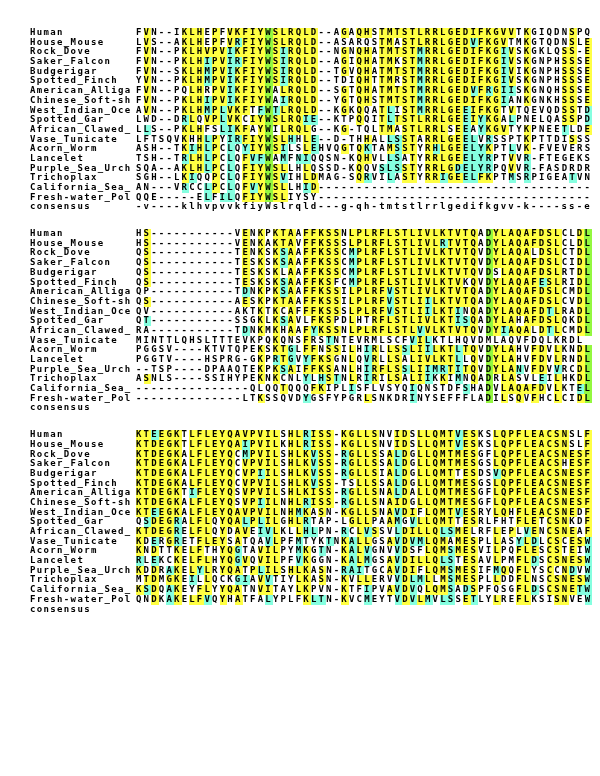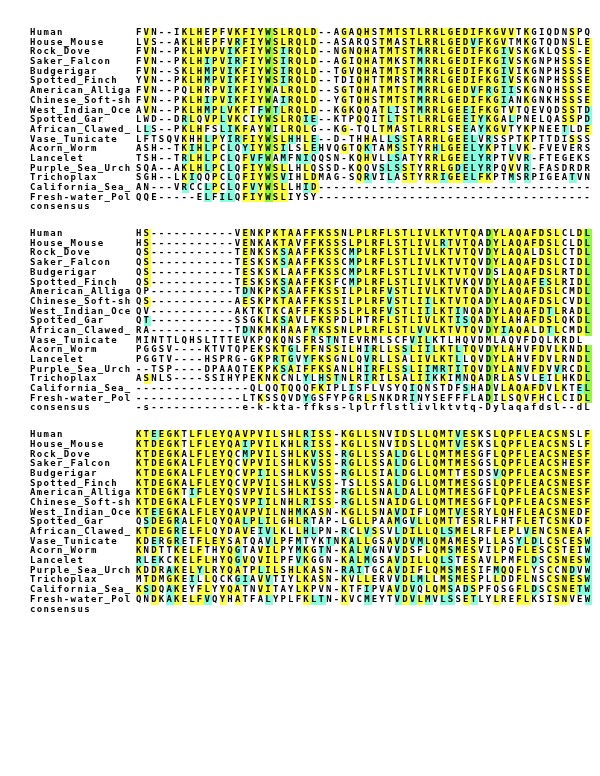--- a/index.html
+++ b/index.html
@@ -27,42 +27,42 @@
       <div class="row"><span class="name">West_Indian_Oce</span><span class="seq"><span>A</span><span style="background-color: rgb(255, 255, 66);">V</span><span>N--P</span><span style="background-color: rgb(255, 255, 66);">KLH</span><span style="background-color: rgb(133, 255, 224);">M</span><span style="background-color: rgb(255, 255, 66);">P</span><span style="background-color: rgb(133, 255, 224);">L</span><span style="background-color: rgb(255, 255, 66);">VKF</span><span>T</span><span style="background-color: rgb(133, 255, 224);">F</span><span style="background-color: rgb(147, 248, 63);">W</span><span style="background-color: rgb(133, 255, 224);">T</span><span style="background-color: rgb(255, 255, 66);">LRQLD</span><span>--K</span><span style="background-color: rgb(255, 255, 66);">G</span><span>K</span><span style="background-color: rgb(255, 255, 66);">Q</span><span>QA</span><span style="background-color: rgb(255, 255, 66);">T</span><span style="background-color: rgb(133, 255, 224);">L</span><span>I</span><span style="background-color: rgb(255, 255, 66);">ST</span><span style="background-color: rgb(133, 255, 224);">M</span><span style="background-color: rgb(255, 255, 66);">RRLGE</span><span style="background-color: rgb(133, 255, 224);">E</span><span style="background-color: rgb(255, 255, 66);">IFKG</span><span>T</span><span style="background-color: rgb(255, 255, 66);">V</span><span>TQEVQD</span><span style="background-color: rgb(255, 255, 66);">SS</span><span>T</span><span style="background-color: rgb(133, 255, 224);">D</span></span></div>
       <div class="row"><span class="name">Spotted_Gar</span><span class="seq"><span>LWD--D</span><span style="background-color: rgb(133, 255, 224);">R</span><span style="background-color: rgb(255, 255, 66);">L</span><span>Q</span><span style="background-color: rgb(255, 255, 66);">VP</span><span style="background-color: rgb(133, 255, 224);">L</span><span style="background-color: rgb(255, 255, 66);">VK</span><span>C</span><span style="background-color: rgb(255, 255, 66);">IY</span><span style="background-color: rgb(147, 248, 63);">W</span><span style="background-color: rgb(255, 255, 66);">SLRQ</span><span style="background-color: rgb(133, 255, 224);">IE</span><span>--KTP</span><span style="background-color: rgb(255, 255, 66);">Q</span><span>QI</span><span style="background-color: rgb(255, 255, 66);">T</span><span style="background-color: rgb(133, 255, 224);">L</span><span style="background-color: rgb(255, 255, 66);">TSTLRRLGE</span><span style="background-color: rgb(133, 255, 224);">E</span><span style="background-color: rgb(255, 255, 66);">I</span><span style="background-color: rgb(133, 255, 224);">Y</span><span style="background-color: rgb(255, 255, 66);">KG</span><span>A</span><span style="background-color: rgb(133, 255, 224);">L</span><span>PNELQA</span><span style="background-color: rgb(255, 255, 66);">SS</span><span>P</span><span style="background-color: rgb(133, 255, 224);">D</span></span></div>
       <div class="row"><span class="name">African_Clawed_</span><span class="seq"><span>L</span><span style="background-color: rgb(133, 255, 224);">L</span><span>S--P</span><span style="background-color: rgb(255, 255, 66);">KLH</span><span>FS</span><span style="background-color: rgb(133, 255, 224);">LI</span><span style="background-color: rgb(255, 255, 66);">KF</span><span>A</span><span style="background-color: rgb(255, 255, 66);">Y</span><span style="background-color: rgb(147, 248, 63);">W</span><span>I</span><span style="background-color: rgb(255, 255, 66);">LRQL</span><span>G--K</span><span style="background-color: rgb(255, 255, 66);">G</span><span>-TQL</span><span style="background-color: rgb(255, 255, 66);">TM</span><span>A</span><span style="background-color: rgb(255, 255, 66);">STLRRL</span><span>S</span><span style="background-color: rgb(255, 255, 66);">E</span><span style="background-color: rgb(133, 255, 224);">E</span><span>A</span><span style="background-color: rgb(133, 255, 224);">Y</span><span style="background-color: rgb(255, 255, 66);">KGV</span><span>TY</span><span style="background-color: rgb(255, 255, 66);">K</span><span>PNEE</span><span style="background-color: rgb(133, 255, 224);">T</span><span>LD</span><span style="background-color: rgb(255, 255, 66);">E</span></span></div>
       <div class="row"><span class="name">Vase_Tunicate</span><span class="seq"><span>LFTSQV</span><span style="background-color: rgb(255, 255, 66);">K</span><span>H</span><span style="background-color: rgb(255, 255, 66);">H</span><span style="background-color: rgb(133, 255, 224);">L</span><span style="background-color: rgb(255, 255, 66);">P</span><span>Y</span><span style="background-color: rgb(133, 255, 224);">IR</span><span style="background-color: rgb(255, 255, 66);">FIY</span><span style="background-color: rgb(147, 248, 63);">W</span><span style="background-color: rgb(255, 255, 66);">SL</span><span style="background-color: rgb(133, 255, 224);">H</span><span>H</span><span style="background-color: rgb(255, 255, 66);">L</span><span style="background-color: rgb(133, 255, 224);">E</span><span>--D-TH</span><span style="background-color: rgb(255, 255, 66);">H</span><span>AL</span><span style="background-color: rgb(133, 255, 224);">LS</span><span style="background-color: rgb(255, 255, 66);">ST</span><span>A</span><span style="background-color: rgb(255, 255, 66);">RRLGE</span><span style="background-color: rgb(133, 255, 224);">EL</span><span>V</span><span style="background-color: rgb(133, 255, 224);">R</span><span>SSPT</span><span style="background-color: rgb(255, 255, 66);">K</span><span>PTTDI</span><span style="background-color: rgb(255, 255, 66);">S</span><span>SS</span></span></div>
       <div class="row"><span class="name">Acorn_Worm</span><span class="seq"><span>ASH--T</span><span style="background-color: rgb(255, 255, 66);">K</span><span style="background-color: rgb(133, 255, 224);">I</span><span style="background-color: rgb(255, 255, 66);">H</span><span style="background-color: rgb(133, 255, 224);">L</span><span style="background-color: rgb(255, 255, 66);">P</span><span>C</span><span style="background-color: rgb(133, 255, 224);">L</span><span>Q</span><span style="background-color: rgb(133, 255, 224);">Y</span><span style="background-color: rgb(255, 255, 66);">IY</span><span style="background-color: rgb(147, 248, 63);">W</span><span style="background-color: rgb(255, 255, 66);">S</span><span style="background-color: rgb(133, 255, 224);">I</span><span>LS</span><span style="background-color: rgb(255, 255, 66);">L</span><span style="background-color: rgb(133, 255, 224);">E</span><span>HVQ</span><span style="background-color: rgb(255, 255, 66);">G</span><span>T</span><span style="background-color: rgb(255, 255, 66);">Q</span><span style="background-color: rgb(133, 255, 224);">K</span><span>TA</span><span style="background-color: rgb(255, 255, 66);">M</span><span style="background-color: rgb(133, 255, 224);">S</span><span style="background-color: rgb(255, 255, 66);">ST</span><span>Y</span><span style="background-color: rgb(255, 255, 66);">R</span><span style="background-color: rgb(133, 255, 224);">H</span><span style="background-color: rgb(255, 255, 66);">LGE</span><span style="background-color: rgb(133, 255, 224);">ELY</span><span style="background-color: rgb(255, 255, 66);">K</span><span>PT</span><span style="background-color: rgb(133, 255, 224);">L</span><span>V</span><span style="background-color: rgb(255, 255, 66);">K</span><span>-FVEVERS</span></span></div>
       <div class="row"><span class="name">Lancelet</span><span class="seq"><span>TSH--T</span><span style="background-color: rgb(133, 255, 224);">R</span><span style="background-color: rgb(255, 255, 66);">LH</span><span style="background-color: rgb(133, 255, 224);">L</span><span style="background-color: rgb(255, 255, 66);">P</span><span>C</span><span style="background-color: rgb(133, 255, 224);">L</span><span>Q</span><span style="background-color: rgb(255, 255, 66);">F</span><span style="background-color: rgb(133, 255, 224);">VF</span><span style="background-color: rgb(147, 248, 63);">W</span><span>A</span><span style="background-color: rgb(133, 255, 224);">M</span><span>F</span><span style="background-color: rgb(133, 255, 224);">NI</span><span>QQSN-K</span><span style="background-color: rgb(255, 255, 66);">QH</span><span>VL</span><span style="background-color: rgb(133, 255, 224);">LS</span><span>A</span><span style="background-color: rgb(255, 255, 66);">T</span><span>Y</span><span style="background-color: rgb(255, 255, 66);">RRLGE</span><span style="background-color: rgb(133, 255, 224);">ELYR</span><span>PT</span><span style="background-color: rgb(255, 255, 66);">V</span><span>V</span><span style="background-color: rgb(133, 255, 224);">R</span><span>-FTEGEKS</span></span></div>
       <div class="row"><span class="name">Purple_Sea_Urch</span><span class="seq"><span>SQA--A</span><span style="background-color: rgb(255, 255, 66);">KLH</span><span style="background-color: rgb(133, 255, 224);">L</span><span style="background-color: rgb(255, 255, 66);">P</span><span>C</span><span style="background-color: rgb(133, 255, 224);">L</span><span>Q</span><span style="background-color: rgb(255, 255, 66);">FIY</span><span style="background-color: rgb(147, 248, 63);">W</span><span style="background-color: rgb(255, 255, 66);">SL</span><span>LH</span><span style="background-color: rgb(255, 255, 66);">L</span><span>QSSD-K</span><span style="background-color: rgb(255, 255, 66);">Q</span><span>QV</span><span style="background-color: rgb(133, 255, 224);">SLS</span><span style="background-color: rgb(255, 255, 66);">ST</span><span>Y</span><span style="background-color: rgb(255, 255, 66);">RRLG</span><span style="background-color: rgb(133, 255, 224);">DELYR</span><span>PQ</span><span style="background-color: rgb(255, 255, 66);">V</span><span>V</span><span style="background-color: rgb(133, 255, 224);">R</span><span>-FASDRDR</span></span></div>
       <div class="row"><span class="name">Trichoplax</span><span class="seq"><span>SGH--L</span><span style="background-color: rgb(255, 255, 66);">K</span><span style="background-color: rgb(133, 255, 224);">I</span><span>QQ</span><span style="background-color: rgb(255, 255, 66);">P</span><span>C</span><span style="background-color: rgb(133, 255, 224);">L</span><span>Q</span><span style="background-color: rgb(255, 255, 66);">FIY</span><span style="background-color: rgb(147, 248, 63);">W</span><span style="background-color: rgb(255, 255, 66);">S</span><span style="background-color: rgb(133, 255, 224);">V</span><span>IH</span><span style="background-color: rgb(255, 255, 66);">LD</span><span>MAG-S</span><span style="background-color: rgb(255, 255, 66);">Q</span><span style="background-color: rgb(133, 255, 224);">R</span><span>VI</span><span style="background-color: rgb(133, 255, 224);">L</span><span>A</span><span style="background-color: rgb(255, 255, 66);">ST</span><span>Y</span><span style="background-color: rgb(255, 255, 66);">RR</span><span style="background-color: rgb(133, 255, 224);">I</span><span style="background-color: rgb(255, 255, 66);">GE</span><span style="background-color: rgb(133, 255, 224);">EL</span><span style="background-color: rgb(255, 255, 66);">FK</span><span>PT</span><span style="background-color: rgb(133, 255, 224);">M</span><span>S</span><span style="background-color: rgb(133, 255, 224);">R</span><span>PIGEA</span><span style="background-color: rgb(133, 255, 224);">T</span><span>VN</span></span></div>
       <div class="row"><span class="name">California_Sea_</span><span class="seq"><span>AN---V</span><span style="background-color: rgb(133, 255, 224);">R</span><span>CC</span><span style="background-color: rgb(133, 255, 224);">L</span><span style="background-color: rgb(255, 255, 66);">P</span><span>C</span><span style="background-color: rgb(133, 255, 224);">L</span><span>Q</span><span style="background-color: rgb(255, 255, 66);">F</span><span style="background-color: rgb(133, 255, 224);">V</span><span style="background-color: rgb(255, 255, 66);">Y</span><span style="background-color: rgb(147, 248, 63);">W</span><span style="background-color: rgb(255, 255, 66);">SL</span><span>LH</span><span style="background-color: rgb(133, 255, 224);">I</span><span style="background-color: rgb(255, 255, 66);">D</span><span>------------------------------------</span></span></div>
       <div class="row"><span class="name">Fresh-water_Pol</span><span class="seq"><span>QQE-----E</span><span style="background-color: rgb(133, 255, 224);">L</span><span>F</span><span style="background-color: rgb(133, 255, 224);">IL</span><span>Q</span><span style="background-color: rgb(255, 255, 66);">FIY</span><span style="background-color: rgb(147, 248, 63);">W</span><span style="background-color: rgb(255, 255, 66);">SL</span><span>IYSY------------------------------------</span></span></div>
-      <div class="row"><span class="name">consensus</span></div>
+      <div class="row"><span class="name">consensus</span><span class="seq">-v----klhvpvvkfiyWslrqld---g-qh-tmtstlrrlgedifkgvv-k----ss-e</span></div>
     </div>
     <div class="block">
       <div class="row"><span class="name">Human</span><span class="seq"><span>H</span><span style="background-color: rgb(255, 255, 66);">S</span><span>-----------V</span><span style="background-color: rgb(255, 255, 66);">E</span><span>N</span><span style="background-color: rgb(255, 255, 66);">K</span><span>P</span><span style="background-color: rgb(255, 255, 66);">KTA</span><span>A</span><span style="background-color: rgb(255, 255, 66);">FFKSS</span><span>N</span><span style="background-color: rgb(255, 255, 66);">LPLRFLSTLIVLKTVTQ</span><span>A</span><span style="background-color: rgb(147, 248, 63);">D</span><span style="background-color: rgb(255, 255, 66);">YLAQAFDSL</span><span>CL</span><span style="background-color: rgb(255, 255, 66);">D</span><span style="background-color: rgb(147, 248, 63);">L</span></span></div>
       <div class="row"><span class="name">House_Mouse</span><span class="seq"><span>H</span><span style="background-color: rgb(255, 255, 66);">S</span><span>-----------V</span><span style="background-color: rgb(255, 255, 66);">E</span><span>N</span><span style="background-color: rgb(255, 255, 66);">K</span><span>A</span><span style="background-color: rgb(255, 255, 66);">KTA</span><span>V</span><span style="background-color: rgb(255, 255, 66);">FFKSS</span><span>S</span><span style="background-color: rgb(255, 255, 66);">LPLRFLSTLIVL</span><span style="background-color: rgb(133, 255, 224);">R</span><span style="background-color: rgb(255, 255, 66);">TVTQ</span><span>A</span><span style="background-color: rgb(147, 248, 63);">D</span><span style="background-color: rgb(255, 255, 66);">YLAQAFDSL</span><span>CL</span><span style="background-color: rgb(255, 255, 66);">D</span><span style="background-color: rgb(147, 248, 63);">L</span></span></div>
       <div class="row"><span class="name">Rock_Dove</span><span class="seq"><span>Q</span><span style="background-color: rgb(255, 255, 66);">S</span><span>-----------T</span><span style="background-color: rgb(255, 255, 66);">E</span><span>N</span><span style="background-color: rgb(255, 255, 66);">K</span><span>S</span><span style="background-color: rgb(255, 255, 66);">K</span><span style="background-color: rgb(133, 255, 224);">S</span><span style="background-color: rgb(255, 255, 66);">A</span><span>A</span><span style="background-color: rgb(255, 255, 66);">FFKSS</span><span>C</span><span style="background-color: rgb(133, 255, 224);">M</span><span style="background-color: rgb(255, 255, 66);">PLRFLSTLIVLKTVTQ</span><span>V</span><span style="background-color: rgb(147, 248, 63);">D</span><span style="background-color: rgb(255, 255, 66);">YLAQA</span><span>L</span><span style="background-color: rgb(255, 255, 66);">DSL</span><span>CT</span><span style="background-color: rgb(255, 255, 66);">D</span><span style="background-color: rgb(147, 248, 63);">L</span></span></div>
       <div class="row"><span class="name">Saker_Falcon</span><span class="seq"><span>Q</span><span style="background-color: rgb(255, 255, 66);">S</span><span>-----------T</span><span style="background-color: rgb(255, 255, 66);">E</span><span>S</span><span style="background-color: rgb(255, 255, 66);">K</span><span>S</span><span style="background-color: rgb(255, 255, 66);">K</span><span style="background-color: rgb(133, 255, 224);">S</span><span style="background-color: rgb(255, 255, 66);">A</span><span>A</span><span style="background-color: rgb(255, 255, 66);">FFKSS</span><span>C</span><span style="background-color: rgb(133, 255, 224);">M</span><span style="background-color: rgb(255, 255, 66);">PLRFLSTLIVLKTVTQ</span><span>V</span><span style="background-color: rgb(147, 248, 63);">D</span><span style="background-color: rgb(255, 255, 66);">YLAQAFDSL</span><span>CI</span><span style="background-color: rgb(255, 255, 66);">D</span><span style="background-color: rgb(147, 248, 63);">L</span></span></div>
       <div class="row"><span class="name">Budgerigar</span><span class="seq"><span>Q</span><span style="background-color: rgb(255, 255, 66);">S</span><span>-----------T</span><span style="background-color: rgb(255, 255, 66);">E</span><span>S</span><span style="background-color: rgb(255, 255, 66);">K</span><span>S</span><span style="background-color: rgb(255, 255, 66);">K</span><span>L</span><span style="background-color: rgb(255, 255, 66);">A</span><span>A</span><span style="background-color: rgb(255, 255, 66);">FFKSS</span><span>C</span><span style="background-color: rgb(133, 255, 224);">M</span><span style="background-color: rgb(255, 255, 66);">PLRFLSTLIVLKTVTQ</span><span>V</span><span style="background-color: rgb(147, 248, 63);">D</span><span>S</span><span style="background-color: rgb(255, 255, 66);">LAQAFDSL</span><span>RT</span><span style="background-color: rgb(255, 255, 66);">D</span><span style="background-color: rgb(147, 248, 63);">L</span></span></div>
       <div class="row"><span class="name">Spotted_Finch</span><span class="seq"><span>Q</span><span style="background-color: rgb(255, 255, 66);">S</span><span>-----------T</span><span style="background-color: rgb(255, 255, 66);">E</span><span>S</span><span style="background-color: rgb(255, 255, 66);">K</span><span>S</span><span style="background-color: rgb(255, 255, 66);">K</span><span style="background-color: rgb(133, 255, 224);">S</span><span style="background-color: rgb(255, 255, 66);">A</span><span>A</span><span style="background-color: rgb(255, 255, 66);">FFKS</span><span>FC</span><span style="background-color: rgb(133, 255, 224);">M</span><span style="background-color: rgb(255, 255, 66);">PLRFLSTLIVLKTV</span><span>K</span><span style="background-color: rgb(255, 255, 66);">Q</span><span>V</span><span style="background-color: rgb(147, 248, 63);">D</span><span style="background-color: rgb(255, 255, 66);">YLAQAF</span><span style="background-color: rgb(133, 255, 224);">E</span><span style="background-color: rgb(255, 255, 66);">SL</span><span>RI</span><span style="background-color: rgb(255, 255, 66);">D</span><span style="background-color: rgb(147, 248, 63);">L</span></span></div>
       <div class="row"><span class="name">American_Alliga</span><span class="seq"><span>QP-----------T</span><span style="background-color: rgb(133, 255, 224);">D</span><span>N</span><span style="background-color: rgb(255, 255, 66);">K</span><span>P</span><span style="background-color: rgb(255, 255, 66);">K</span><span style="background-color: rgb(133, 255, 224);">S</span><span style="background-color: rgb(255, 255, 66);">A</span><span>A</span><span style="background-color: rgb(255, 255, 66);">FFKSS</span><span>I</span><span style="background-color: rgb(255, 255, 66);">LPLRF</span><span style="background-color: rgb(133, 255, 224);">V</span><span style="background-color: rgb(255, 255, 66);">STLIVLKTVTQ</span><span>A</span><span style="background-color: rgb(147, 248, 63);">D</span><span style="background-color: rgb(255, 255, 66);">YLAQAFDSL</span><span>CM</span><span style="background-color: rgb(255, 255, 66);">D</span><span style="background-color: rgb(147, 248, 63);">L</span></span></div>
       <div class="row"><span class="name">Chinese_Soft-sh</span><span class="seq"><span>Q</span><span style="background-color: rgb(255, 255, 66);">S</span><span>-----------A</span><span style="background-color: rgb(255, 255, 66);">E</span><span>S</span><span style="background-color: rgb(255, 255, 66);">K</span><span>P</span><span style="background-color: rgb(255, 255, 66);">KTA</span><span>A</span><span style="background-color: rgb(255, 255, 66);">FFKSS</span><span>I</span><span style="background-color: rgb(255, 255, 66);">LPLRF</span><span style="background-color: rgb(133, 255, 224);">V</span><span style="background-color: rgb(255, 255, 66);">STLI</span><span style="background-color: rgb(133, 255, 224);">I</span><span style="background-color: rgb(255, 255, 66);">LKTVTQ</span><span>A</span><span style="background-color: rgb(147, 248, 63);">D</span><span style="background-color: rgb(255, 255, 66);">YLAQAFDSL</span><span>CV</span><span style="background-color: rgb(255, 255, 66);">D</span><span style="background-color: rgb(147, 248, 63);">L</span></span></div>
       <div class="row"><span class="name">West_Indian_Oce</span><span class="seq"><span>QV-----------AKT</span><span style="background-color: rgb(255, 255, 66);">K</span><span>T</span><span style="background-color: rgb(255, 255, 66);">K</span><span>C</span><span style="background-color: rgb(255, 255, 66);">A</span><span>F</span><span style="background-color: rgb(255, 255, 66);">FFKSS</span><span>S</span><span style="background-color: rgb(255, 255, 66);">LPLRF</span><span style="background-color: rgb(133, 255, 224);">V</span><span style="background-color: rgb(255, 255, 66);">STLI</span><span style="background-color: rgb(133, 255, 224);">I</span><span style="background-color: rgb(255, 255, 66);">LKT</span><span style="background-color: rgb(133, 255, 224);">I</span><span>N</span><span style="background-color: rgb(255, 255, 66);">Q</span><span>A</span><span style="background-color: rgb(147, 248, 63);">D</span><span style="background-color: rgb(255, 255, 66);">YLAQAFD</span><span style="background-color: rgb(133, 255, 224);">T</span><span style="background-color: rgb(255, 255, 66);">L</span><span>RA</span><span style="background-color: rgb(255, 255, 66);">D</span><span style="background-color: rgb(147, 248, 63);">L</span></span></div>
       <div class="row"><span class="name">Spotted_Gar</span><span class="seq"><span>Q</span><span style="background-color: rgb(133, 255, 224);">T</span><span>-----------SSG</span><span style="background-color: rgb(255, 255, 66);">K</span><span>L</span><span style="background-color: rgb(255, 255, 66);">K</span><span style="background-color: rgb(133, 255, 224);">S</span><span style="background-color: rgb(255, 255, 66);">A</span><span>VL</span><span style="background-color: rgb(255, 255, 66);">FKS</span><span>PD</span><span style="background-color: rgb(255, 255, 66);">L</span><span>HT</span><span style="background-color: rgb(255, 255, 66);">RFLSTLIVLKT</span><span style="background-color: rgb(133, 255, 224);">IS</span><span style="background-color: rgb(255, 255, 66);">Q</span><span>A</span><span style="background-color: rgb(147, 248, 63);">D</span><span style="background-color: rgb(255, 255, 66);">YLA</span><span>H</span><span style="background-color: rgb(255, 255, 66);">AFDSL</span><span>QK</span><span style="background-color: rgb(255, 255, 66);">D</span><span style="background-color: rgb(147, 248, 63);">L</span></span></div>
       <div class="row"><span class="name">African_Clawed_</span><span class="seq"><span>RA-----------T</span><span style="background-color: rgb(133, 255, 224);">D</span><span>N</span><span style="background-color: rgb(255, 255, 66);">K</span><span>M</span><span style="background-color: rgb(255, 255, 66);">K</span><span>H</span><span style="background-color: rgb(255, 255, 66);">A</span><span>A</span><span style="background-color: rgb(255, 255, 66);">F</span><span style="background-color: rgb(133, 255, 224);">Y</span><span style="background-color: rgb(255, 255, 66);">KSS</span><span>N</span><span style="background-color: rgb(255, 255, 66);">LPLRFLSTL</span><span style="background-color: rgb(133, 255, 224);">V</span><span style="background-color: rgb(255, 255, 66);">VLKTVTQ</span><span>V</span><span style="background-color: rgb(147, 248, 63);">D</span><span style="background-color: rgb(255, 255, 66);">Y</span><span style="background-color: rgb(133, 255, 224);">I</span><span style="background-color: rgb(255, 255, 66);">AQA</span><span>L</span><span style="background-color: rgb(255, 255, 66);">D</span><span style="background-color: rgb(133, 255, 224);">T</span><span style="background-color: rgb(255, 255, 66);">L</span><span>CM</span><span style="background-color: rgb(255, 255, 66);">D</span><span style="background-color: rgb(147, 248, 63);">L</span></span></div>
       <div class="row"><span class="name">Vase_Tunicate</span><span class="seq"><span>MINTTLQHSLTTTEVKPQ</span><span style="background-color: rgb(255, 255, 66);">K</span><span>QNS</span><span style="background-color: rgb(255, 255, 66);">F</span><span>RS</span><span style="background-color: rgb(133, 255, 224);">T</span><span>NTEVRMLSCF</span><span style="background-color: rgb(133, 255, 224);">V</span><span style="background-color: rgb(255, 255, 66);">I</span><span style="background-color: rgb(133, 255, 224);">L</span><span>KTLHQVDMLAQVFDQLKRDL</span></span></div>
       <div class="row"><span class="name">Acorn_Worm</span><span class="seq"><span>PGGSV----KTVTQPE</span><span style="background-color: rgb(255, 255, 66);">K</span><span>S</span><span style="background-color: rgb(255, 255, 66);">KT</span><span style="background-color: rgb(133, 255, 224);">G</span><span>L</span><span style="background-color: rgb(255, 255, 66);">FF</span><span>N</span><span style="background-color: rgb(255, 255, 66);">SS</span><span>I</span><span style="background-color: rgb(255, 255, 66);">L</span><span>H</span><span style="background-color: rgb(133, 255, 224);">I</span><span style="background-color: rgb(255, 255, 66);">R</span><span>L</span><span style="background-color: rgb(255, 255, 66);">LS</span><span style="background-color: rgb(133, 255, 224);">S</span><span style="background-color: rgb(255, 255, 66);">LI</span><span style="background-color: rgb(133, 255, 224);">I</span><span style="background-color: rgb(255, 255, 66);">LKT</span><span style="background-color: rgb(133, 255, 224);">L</span><span style="background-color: rgb(255, 255, 66);">TQ</span><span>V</span><span style="background-color: rgb(147, 248, 63);">D</span><span style="background-color: rgb(255, 255, 66);">YLA</span><span>HV</span><span style="background-color: rgb(255, 255, 66);">FD</span><span>V</span><span style="background-color: rgb(255, 255, 66);">L</span><span>KN</span><span style="background-color: rgb(255, 255, 66);">D</span><span style="background-color: rgb(147, 248, 63);">L</span></span></div>
       <div class="row"><span class="name">Lancelet</span><span class="seq"><span>PGGTV----HSPRG-G</span><span style="background-color: rgb(255, 255, 66);">K</span><span>P</span><span style="background-color: rgb(133, 255, 224);">R</span><span style="background-color: rgb(255, 255, 66);">T</span><span style="background-color: rgb(133, 255, 224);">G</span><span>V</span><span style="background-color: rgb(133, 255, 224);">Y</span><span style="background-color: rgb(255, 255, 66);">FKS</span><span>GN</span><span style="background-color: rgb(255, 255, 66);">L</span><span>Q</span><span style="background-color: rgb(133, 255, 224);">V</span><span style="background-color: rgb(255, 255, 66);">R</span><span>L</span><span style="background-color: rgb(255, 255, 66);">LS</span><span>A</span><span style="background-color: rgb(255, 255, 66);">LIVLKT</span><span style="background-color: rgb(133, 255, 224);">L</span><span>L</span><span style="background-color: rgb(255, 255, 66);">Q</span><span>V</span><span style="background-color: rgb(147, 248, 63);">D</span><span style="background-color: rgb(255, 255, 66);">YLA</span><span>HV</span><span style="background-color: rgb(255, 255, 66);">FD</span><span>V</span><span style="background-color: rgb(255, 255, 66);">L</span><span>RN</span><span style="background-color: rgb(255, 255, 66);">D</span><span style="background-color: rgb(147, 248, 63);">L</span></span></div>
       <div class="row"><span class="name">Purple_Sea_Urch</span><span class="seq"><span>--TSP----DPAAQTE</span><span style="background-color: rgb(255, 255, 66);">K</span><span>P</span><span style="background-color: rgb(255, 255, 66);">K</span><span style="background-color: rgb(133, 255, 224);">S</span><span style="background-color: rgb(255, 255, 66);">A</span><span>I</span><span style="background-color: rgb(255, 255, 66);">FFKS</span><span>AN</span><span style="background-color: rgb(255, 255, 66);">L</span><span>H</span><span style="background-color: rgb(133, 255, 224);">I</span><span style="background-color: rgb(255, 255, 66);">RFLS</span><span style="background-color: rgb(133, 255, 224);">S</span><span style="background-color: rgb(255, 255, 66);">LI</span><span style="background-color: rgb(133, 255, 224);">IMR</span><span style="background-color: rgb(255, 255, 66);">T</span><span style="background-color: rgb(133, 255, 224);">I</span><span style="background-color: rgb(255, 255, 66);">TQ</span><span>V</span><span style="background-color: rgb(147, 248, 63);">D</span><span style="background-color: rgb(255, 255, 66);">YLA</span><span style="background-color: rgb(133, 255, 224);">N</span><span>V</span><span style="background-color: rgb(255, 255, 66);">FD</span><span>V</span><span style="background-color: rgb(133, 255, 224);">V</span><span>RC</span><span style="background-color: rgb(255, 255, 66);">D</span><span style="background-color: rgb(147, 248, 63);">L</span></span></div>
       <div class="row"><span class="name">Trichoplax</span><span class="seq"><span>A</span><span style="background-color: rgb(255, 255, 66);">S</span><span>NLS----SSIHYPE</span><span style="background-color: rgb(255, 255, 66);">K</span><span>N</span><span style="background-color: rgb(255, 255, 66);">K</span><span>CNL</span><span style="background-color: rgb(133, 255, 224);">Y</span><span>L</span><span style="background-color: rgb(133, 255, 224);">H</span><span style="background-color: rgb(255, 255, 66);">S</span><span style="background-color: rgb(133, 255, 224);">T</span><span>N</span><span style="background-color: rgb(255, 255, 66);">L</span><span>R</span><span style="background-color: rgb(133, 255, 224);">I</span><span style="background-color: rgb(255, 255, 66);">R</span><span>I</span><span style="background-color: rgb(255, 255, 66);">LS</span><span>A</span><span style="background-color: rgb(255, 255, 66);">LI</span><span style="background-color: rgb(133, 255, 224);">I</span><span>K</span><span style="background-color: rgb(255, 255, 66);">K</span><span>I</span><span style="background-color: rgb(133, 255, 224);">M</span><span>N</span><span style="background-color: rgb(255, 255, 66);">Q</span><span>A</span><span style="background-color: rgb(147, 248, 63);">D</span><span>R</span><span style="background-color: rgb(255, 255, 66);">LA</span><span>SVL</span><span style="background-color: rgb(133, 255, 224);">E</span><span>I</span><span style="background-color: rgb(255, 255, 66);">L</span><span>HK</span><span style="background-color: rgb(255, 255, 66);">D</span><span style="background-color: rgb(147, 248, 63);">L</span></span></div>
       <div class="row"><span class="name">California_Sea_</span><span class="seq"><span>---------------QLQQ</span><span style="background-color: rgb(255, 255, 66);">T</span><span>QQQ</span><span style="background-color: rgb(255, 255, 66);">FK</span><span>IPL</span><span style="background-color: rgb(133, 255, 224);">I</span><span>SFLVSYQ</span><span style="background-color: rgb(133, 255, 224);">I</span><span>QNSTDF</span><span style="background-color: rgb(133, 255, 224);">S</span><span>HA</span><span style="background-color: rgb(147, 248, 63);">D</span><span>V</span><span style="background-color: rgb(255, 255, 66);">LAQAFD</span><span>V</span><span style="background-color: rgb(255, 255, 66);">L</span><span>KT</span><span style="background-color: rgb(133, 255, 224);">E</span><span style="background-color: rgb(147, 248, 63);">L</span></span></div>
       <div class="row"><span class="name">Fresh-water_Pol</span><span class="seq"><span>--------------LT</span><span style="background-color: rgb(255, 255, 66);">K</span><span>SSQVD</span><span style="background-color: rgb(133, 255, 224);">Y</span><span>GSFYPGR</span><span style="background-color: rgb(255, 255, 66);">L</span><span>SNKDR</span><span style="background-color: rgb(133, 255, 224);">I</span><span>NYSEFFFLA</span><span style="background-color: rgb(147, 248, 63);">D</span><span>I</span><span style="background-color: rgb(255, 255, 66);">L</span><span>S</span><span style="background-color: rgb(255, 255, 66);">Q</span><span>V</span><span style="background-color: rgb(255, 255, 66);">F</span><span>HC</span><span style="background-color: rgb(255, 255, 66);">L</span><span>CI</span><span style="background-color: rgb(255, 255, 66);">D</span><span style="background-color: rgb(147, 248, 63);">L</span></span></div>
-      <div class="row"><span class="name">consensus</span><span class="seq">-s------------e-k-kta-ffkss-lplrflstlivlktvtq-Dylaqafdsl--dL</span></div>
+      <div class="row"><span class="name">consensus</span></div>
     </div>
     <div class="block">
       <div class="row"><span class="name">Human</span><span class="seq"><span style="background-color: rgb(255, 255, 66);">KT</span><span style="background-color: rgb(133, 255, 224);">E</span><span style="background-color: rgb(255, 255, 66);">EGK</span><span>T</span><span style="background-color: rgb(255, 255, 66);">LFLEYQAVPVIL</span><span>S</span><span style="background-color: rgb(255, 255, 66);">HL</span><span style="background-color: rgb(133, 255, 224);">R</span><span style="background-color: rgb(255, 255, 66);">ISS</span><span>-</span><span style="background-color: rgb(255, 255, 66);">KGLLS</span><span>NV</span><span style="background-color: rgb(255, 255, 66);">ID</span><span>S</span><span style="background-color: rgb(255, 255, 66);">LLQMT</span><span style="background-color: rgb(133, 255, 224);">V</span><span style="background-color: rgb(255, 255, 66);">ES</span><span>KS</span><span style="background-color: rgb(255, 255, 66);">LQPFLEACSN</span><span>SL</span><span style="background-color: rgb(255, 255, 66);">F</span></span></div>
       <div class="row"><span class="name">House_Mouse</span><span class="seq"><span style="background-color: rgb(255, 255, 66);">KTDEGK</span><span>T</span><span style="background-color: rgb(255, 255, 66);">LFLEYQA</span><span style="background-color: rgb(133, 255, 224);">I</span><span style="background-color: rgb(255, 255, 66);">PVIL</span><span>K</span><span style="background-color: rgb(255, 255, 66);">HL</span><span style="background-color: rgb(133, 255, 224);">R</span><span style="background-color: rgb(255, 255, 66);">ISS</span><span>-</span><span style="background-color: rgb(255, 255, 66);">KGLLS</span><span>NV</span><span style="background-color: rgb(255, 255, 66);">ID</span><span>S</span><span style="background-color: rgb(255, 255, 66);">LLQMT</span><span style="background-color: rgb(133, 255, 224);">V</span><span style="background-color: rgb(255, 255, 66);">ES</span><span>KS</span><span style="background-color: rgb(255, 255, 66);">LQPFLEACSN</span><span>SL</span><span style="background-color: rgb(255, 255, 66);">F</span></span></div>
       <div class="row"><span class="name">Rock_Dove</span><span class="seq"><span style="background-color: rgb(255, 255, 66);">KTDEGK</span><span>A</span><span style="background-color: rgb(255, 255, 66);">LFLEYQ</span><span>C</span><span style="background-color: rgb(133, 255, 224);">M</span><span style="background-color: rgb(255, 255, 66);">PVIL</span><span>S</span><span style="background-color: rgb(255, 255, 66);">HLK</span><span style="background-color: rgb(133, 255, 224);">V</span><span style="background-color: rgb(255, 255, 66);">SS</span><span>-</span><span style="background-color: rgb(133, 255, 224);">R</span><span style="background-color: rgb(255, 255, 66);">GLLS</span><span>S</span><span style="background-color: rgb(255, 255, 66);">A</span><span style="background-color: rgb(133, 255, 224);">L</span><span style="background-color: rgb(255, 255, 66);">D</span><span>G</span><span style="background-color: rgb(255, 255, 66);">LLQMTMES</span><span>GF</span><span style="background-color: rgb(255, 255, 66);">LQPFLEACSNESF</span></span></div>
       <div class="row"><span class="name">Saker_Falcon</span><span class="seq"><span style="background-color: rgb(255, 255, 66);">KTDEGK</span><span>A</span><span style="background-color: rgb(255, 255, 66);">LFLEYQ</span><span>C</span><span style="background-color: rgb(255, 255, 66);">VPVIL</span><span>S</span><span style="background-color: rgb(255, 255, 66);">HLK</span><span style="background-color: rgb(133, 255, 224);">V</span><span style="background-color: rgb(255, 255, 66);">SS</span><span>-</span><span style="background-color: rgb(133, 255, 224);">R</span><span style="background-color: rgb(255, 255, 66);">GLLS</span><span>S</span><span style="background-color: rgb(255, 255, 66);">A</span><span style="background-color: rgb(133, 255, 224);">L</span><span style="background-color: rgb(255, 255, 66);">D</span><span>G</span><span style="background-color: rgb(255, 255, 66);">LLQMTMES</span><span>GS</span><span style="background-color: rgb(255, 255, 66);">LQPFLEACS</span><span>H</span><span style="background-color: rgb(255, 255, 66);">ESF</span></span></div>
       <div class="row"><span class="name">Budgerigar</span><span class="seq"><span style="background-color: rgb(255, 255, 66);">KTDEGK</span><span>A</span><span style="background-color: rgb(255, 255, 66);">LFLEYQ</span><span>C</span><span style="background-color: rgb(255, 255, 66);">VP</span><span style="background-color: rgb(133, 255, 224);">I</span><span style="background-color: rgb(255, 255, 66);">IL</span><span>S</span><span style="background-color: rgb(255, 255, 66);">HLK</span><span style="background-color: rgb(133, 255, 224);">V</span><span style="background-color: rgb(255, 255, 66);">SS</span><span>-</span><span style="background-color: rgb(133, 255, 224);">R</span><span style="background-color: rgb(255, 255, 66);">GLLS</span><span>I</span><span style="background-color: rgb(255, 255, 66);">A</span><span style="background-color: rgb(133, 255, 224);">L</span><span style="background-color: rgb(255, 255, 66);">D</span><span>G</span><span style="background-color: rgb(255, 255, 66);">LLQMT</span><span>T</span><span style="background-color: rgb(255, 255, 66);">ES</span><span>DS</span><span style="background-color: rgb(133, 255, 224);">V</span><span style="background-color: rgb(255, 255, 66);">QPFLEACSNESF</span></span></div>
       <div class="row"><span class="name">Spotted_Finch</span><span class="seq"><span style="background-color: rgb(255, 255, 66);">KTDEGK</span><span>A</span><span style="background-color: rgb(255, 255, 66);">LFLEYQ</span><span>C</span><span style="background-color: rgb(255, 255, 66);">VPVIL</span><span>S</span><span style="background-color: rgb(255, 255, 66);">HLK</span><span style="background-color: rgb(133, 255, 224);">V</span><span style="background-color: rgb(255, 255, 66);">SS</span><span>-TS</span><span style="background-color: rgb(255, 255, 66);">LLS</span><span>S</span><span style="background-color: rgb(255, 255, 66);">A</span><span style="background-color: rgb(133, 255, 224);">L</span><span style="background-color: rgb(255, 255, 66);">D</span><span>G</span><span style="background-color: rgb(255, 255, 66);">LLQMTMES</span><span>GS</span><span style="background-color: rgb(255, 255, 66);">LQPFLEACSNESF</span></span></div>
       <div class="row"><span class="name">American_Alliga</span><span class="seq"><span style="background-color: rgb(255, 255, 66);">KTDEGK</span><span>T</span><span style="background-color: rgb(133, 255, 224);">I</span><span style="background-color: rgb(255, 255, 66);">FLEYQ</span><span>S</span><span style="background-color: rgb(255, 255, 66);">VPVIL</span><span>S</span><span style="background-color: rgb(255, 255, 66);">HLKISS</span><span>-</span><span style="background-color: rgb(133, 255, 224);">R</span><span style="background-color: rgb(255, 255, 66);">GLLS</span><span>N</span><span style="background-color: rgb(255, 255, 66);">A</span><span style="background-color: rgb(133, 255, 224);">L</span><span style="background-color: rgb(255, 255, 66);">D</span><span>A</span><span style="background-color: rgb(255, 255, 66);">LLQMTMES</span><span>GF</span><span style="background-color: rgb(255, 255, 66);">LQPFLEACSNESF</span></span></div>
       <div class="row"><span class="name">Chinese_Soft-sh</span><span class="seq"><span style="background-color: rgb(255, 255, 66);">KTDEGK</span><span>A</span><span style="background-color: rgb(255, 255, 66);">LFLEYQ</span><span>S</span><span style="background-color: rgb(255, 255, 66);">VP</span><span style="background-color: rgb(133, 255, 224);">I</span><span style="background-color: rgb(255, 255, 66);">IL</span><span>N</span><span style="background-color: rgb(255, 255, 66);">HL</span><span style="background-color: rgb(133, 255, 224);">R</span><span style="background-color: rgb(255, 255, 66);">ISS</span><span>-</span><span style="background-color: rgb(133, 255, 224);">R</span><span style="background-color: rgb(255, 255, 66);">GLLS</span><span>N</span><span style="background-color: rgb(255, 255, 66);">AID</span><span>G</span><span style="background-color: rgb(255, 255, 66);">LLQMTMES</span><span>GF</span><span style="background-color: rgb(255, 255, 66);">LQPFLEACSNESF</span></span></div>

